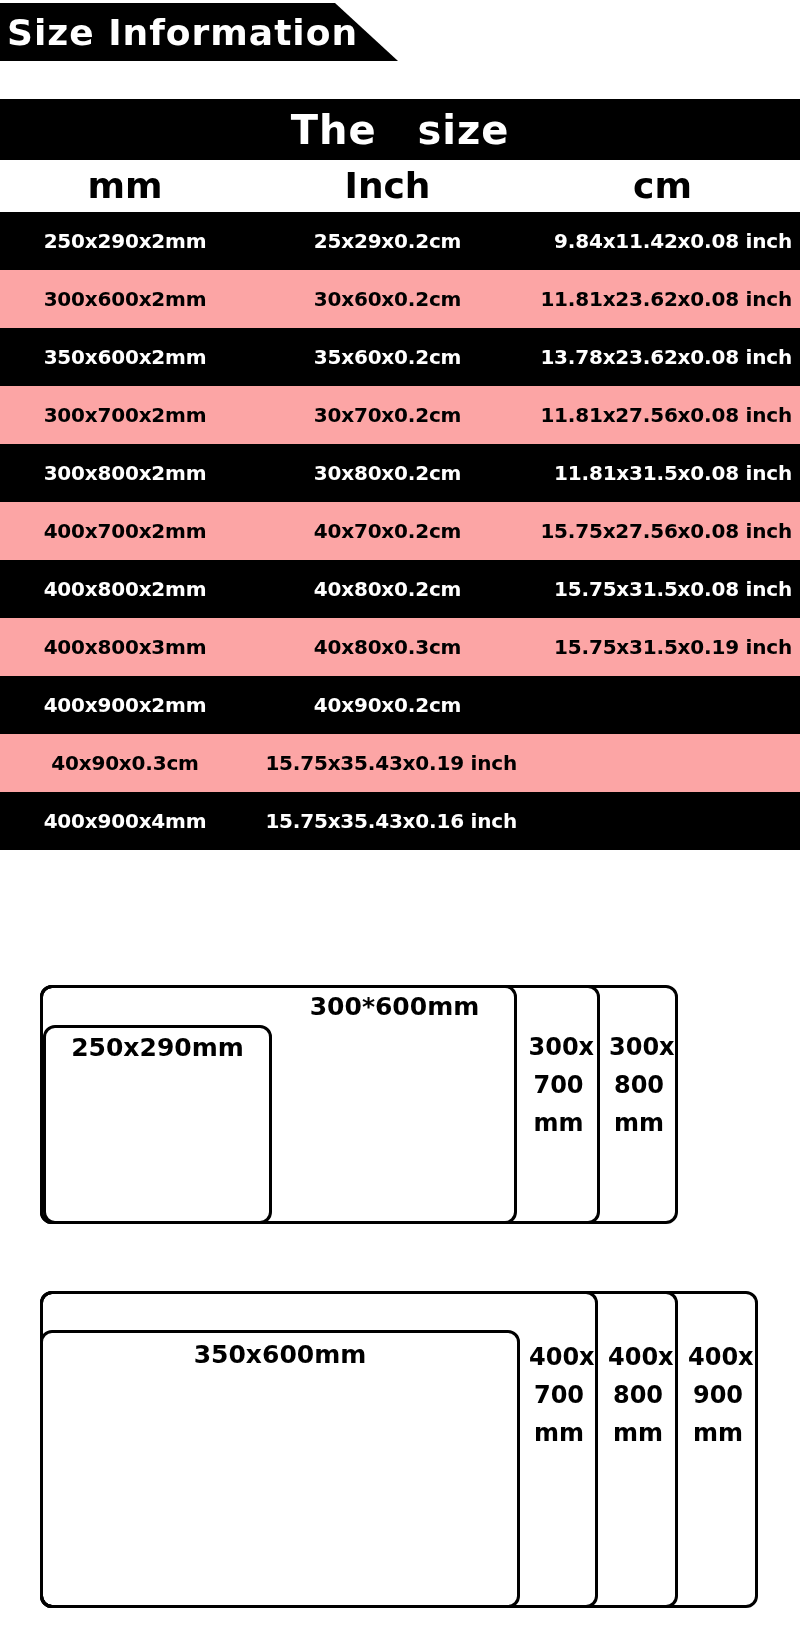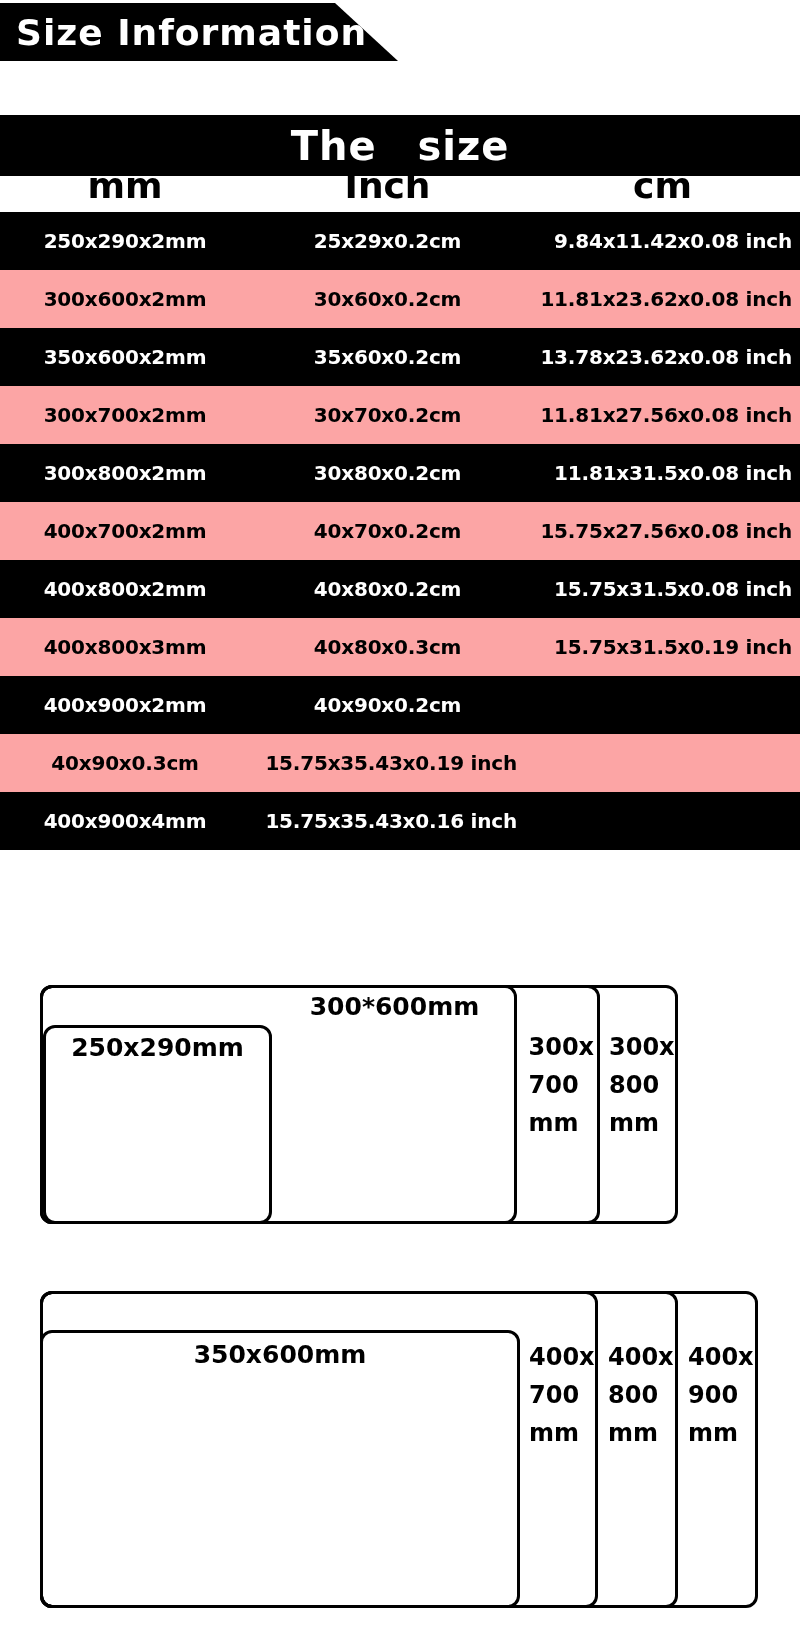--- a/index.html
+++ b/index.html
@@ -8,25 +8,25 @@
     margin:0 auto;overflow:hidden;
     font-family:"DejaVu Sans","Liberation Sans",sans-serif;
     font-weight:bold;color:#000;
   }
   
   .banner{
     position:absolute;left:0;top:3px;width:398px;height:58px;background:#000;
     clip-path:polygon(0 0,335px 0,398px 100%,0 100%);
     display:flex;align-items:center;
   }
-  .banner-title{color:#fff;font-size:36px;letter-spacing:1px;padding-left:16px;white-space:nowrap;}
+  .banner-title{color:#fff;font-size:36px;letter-spacing:1px;padding-left:7px;white-space:nowrap;}
   
   .title-bar{
     position:absolute;left:0;top:99px;width:800px;height:61px;background:#000;
-    display:flex;align-items:center;justify-content:center;margin-top:16px;
+    display:flex;align-items:center;justify-content:center;
   }
   .title-bar .t{color:#fff;font-size:40px;word-spacing:26px;letter-spacing:1px;}
   
   .col-head{
     position:absolute;left:0;top:160px;width:800px;height:52px;
     display:grid;grid-template-columns:250px 275px 275px;align-items:center;
   }
   .col-head .h{font-size:36px;text-align:center;line-height:52px;}
   .col-head .h.inch{text-align:center;}
   
@@ -38,21 +38,21 @@
   .row.dark{background:#000;color:#fff;}
   .row .c{font-size:20px;letter-spacing:-0.2px;text-align:center;white-space:nowrap;}
   .row .c.inch{text-align:right;padding-right:8px;}
   
   .rect{
     position:absolute;border:3px solid #000;border-radius:12px;background:transparent;
     box-sizing:border-box;
   }
   .dlabel{position:absolute;font-size:25px;text-align:center;white-space:nowrap;}
   .strip-label{position:absolute;display:flex;flex-direction:column;align-items:center;}
-  .strip-label .ln{font-size:24px;line-height:38px;width:60px;text-align:left;white-space:nowrap;}
+  .strip-label .ln{font-size:24px;line-height:38px;width:60px;text-align:center;white-space:nowrap;}
 </style>
 </head>
 <body>
 
 <div class="page">
 
   <div class="banner">
     <span class="banner-title">Size Information</span>
   </div>
 

